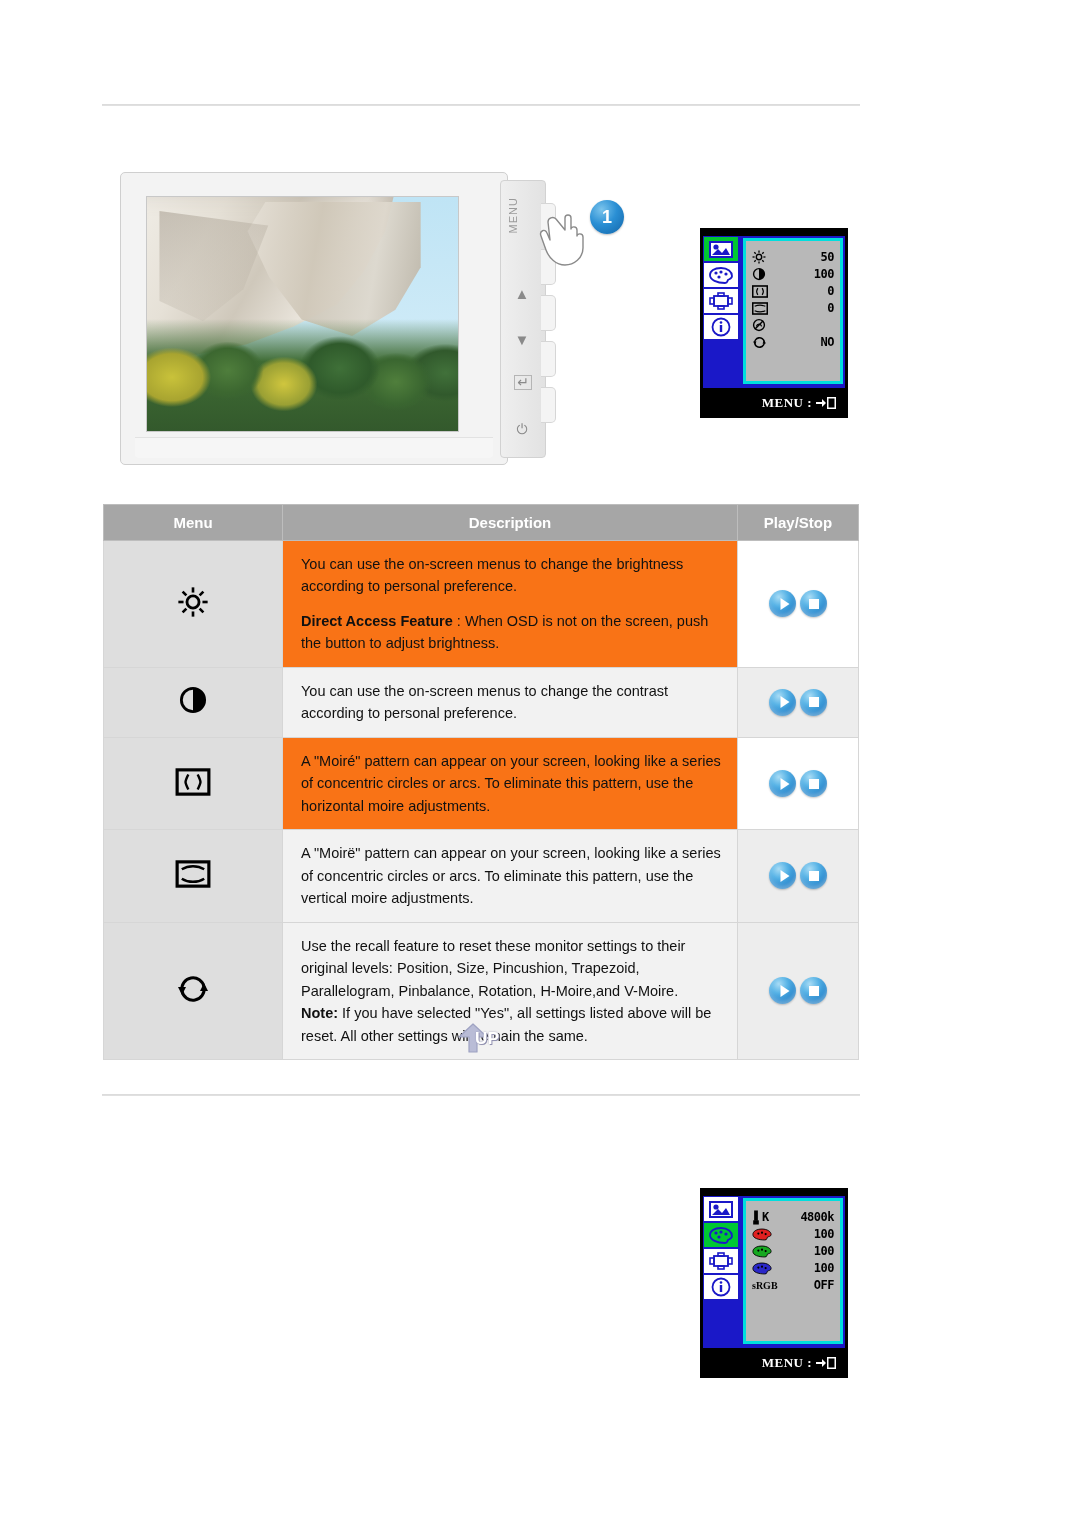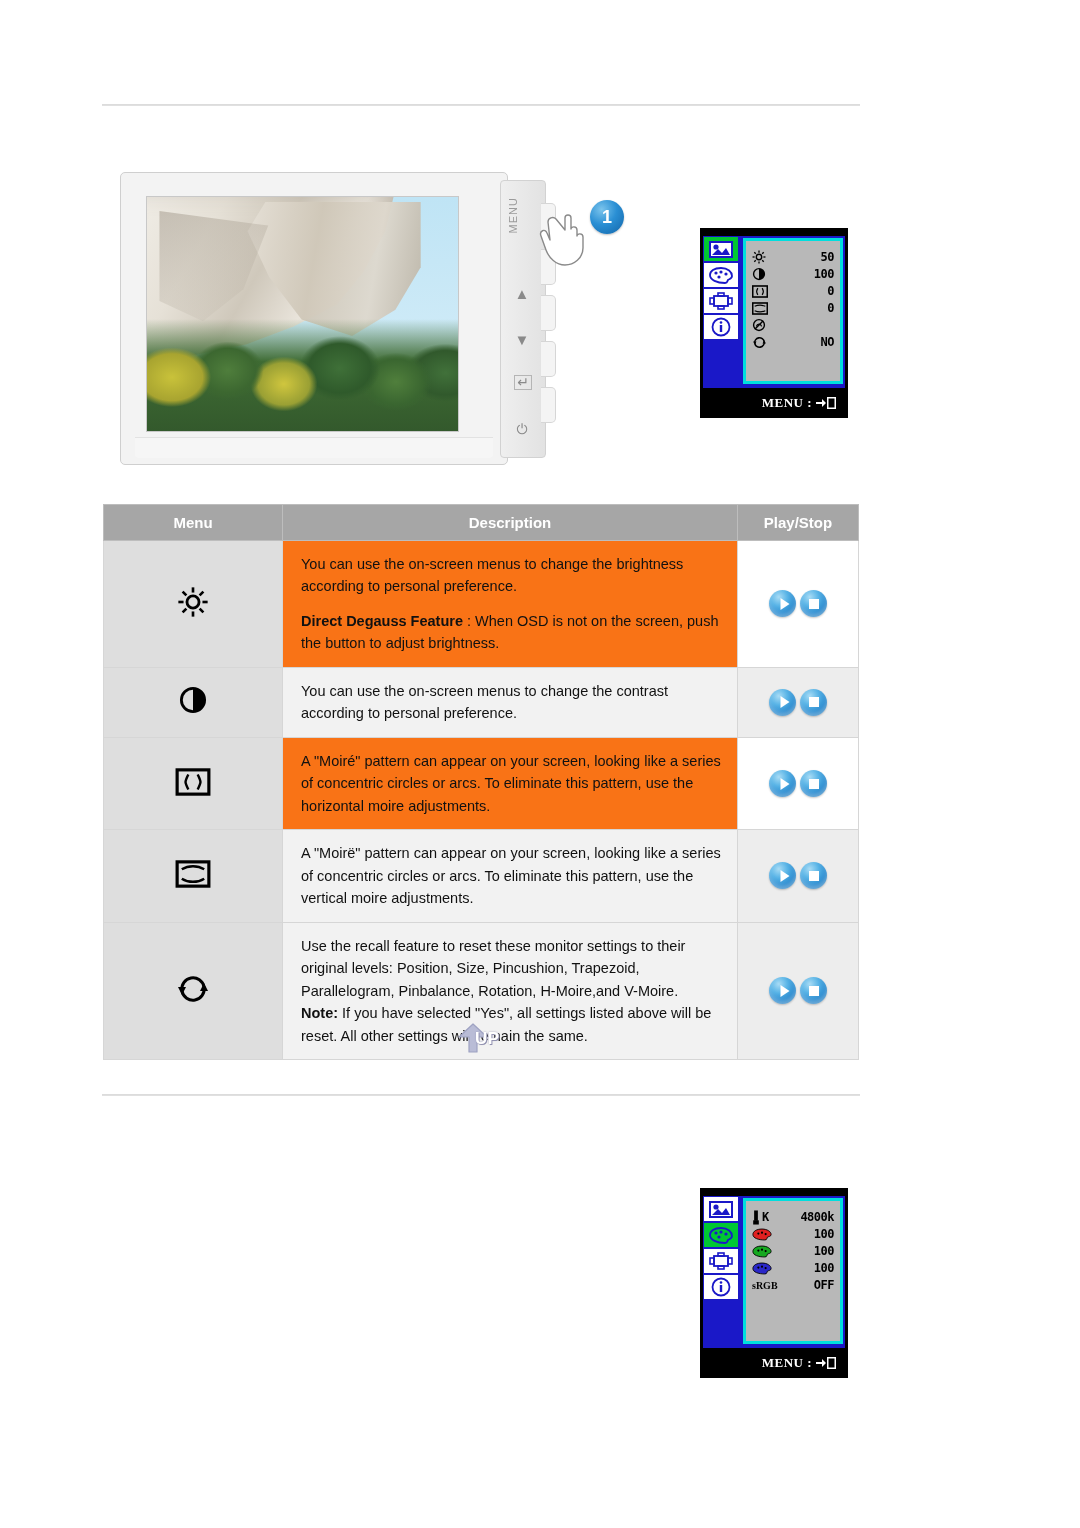--- a/index.html
+++ b/index.html
@@ -544,21 +544,21 @@
             <line x1="7" y1="7" x2="11" y2="11"></line>
               <line x1="25" y1="25" x2="29" y2="29"></line>
             <line x1="29" y1="7" x2="25" y2="11"></line>
               <line x1="11" y1="25" x2="7" y2="29"></line>
           </g>
         </svg>
       </td>
       <td class="desc-cell plain">
         <div>You can use the on-screen menus to change the brightness according to personal preference.</div>
         <div style="height:12px"></div>
-        <div><span class="bold">Direct Degauss Feature</span><span> : When OSD is not on the screen, push the button to adjust brightness.</span></div>
+        <div><span class="bold">Direct Access Feature</span><span> : When OSD is not on the screen, push the button to adjust brightness.</span></div>
       </td>
       <td class="play-cell plain">
         <span class="pbtn"><span class="sym sym-play"></span></span><span class="pbtn"><span class="sym sym-stop"></span></span>
       </td>
     </tr>
 
     <tr>
       <td class="menu-cell">
         <svg width="30" height="30" viewBox="0 0 32 32" class="menu-glyph">
           <circle cx="16" cy="16" r="12.4" fill="none" stroke="#000" stroke-width="3"></circle>

